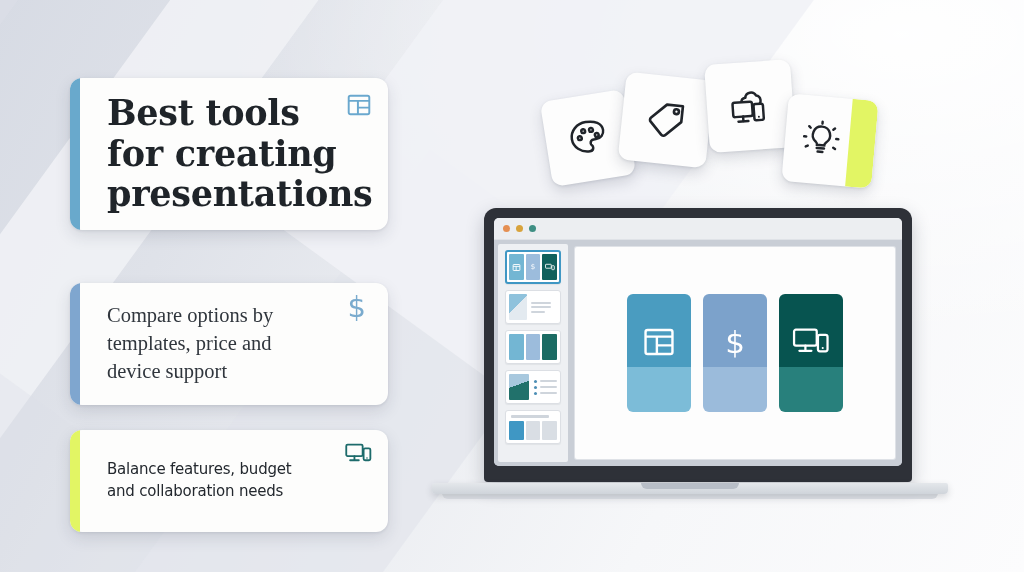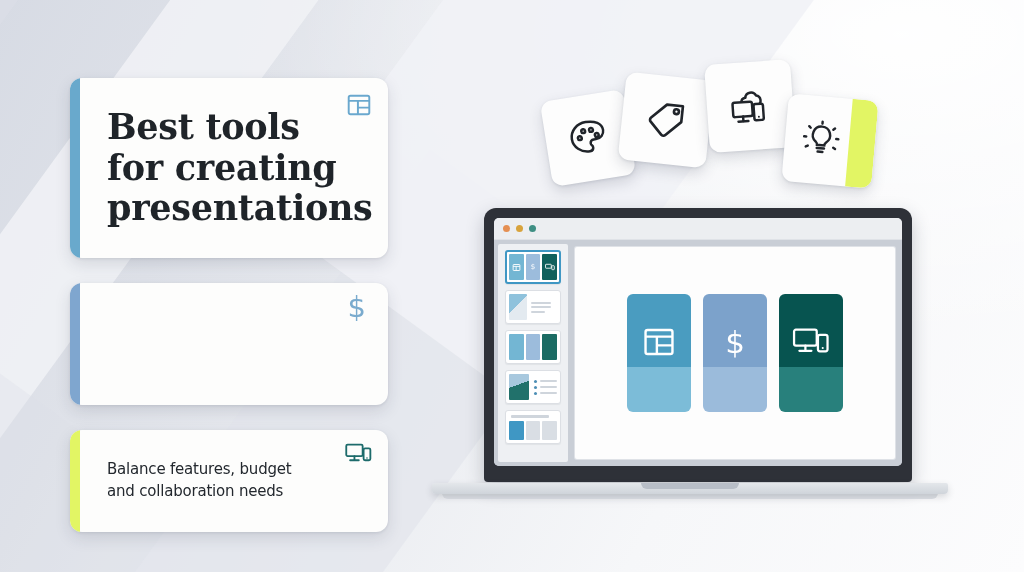--- a/index.html
+++ b/index.html
@@ -31,21 +31,21 @@
     position:absolute;
     background:#fdfdfc;
     border-radius:12px;
     box-shadow:0 6px 16px rgba(40,50,70,.13), 0 1px 3px rgba(40,50,70,.10);
     overflow:hidden;
     display:flex;
   }
   .card .bar{ width:10px; flex:0 0 10px; }
   .card .body{ flex:1; position:relative; display:flex; align-items:center; }
 
-  #card-title{ left:70px; top:78px; width:318px; height:180px; }
+  #card-title{ left:70px; top:78px; width:318px; height:152px; }
   #card-title .headline{
     font-family:"DejaVu Serif", serif;
     font-weight:700;
     font-size:35px;
     line-height:1.17;
     letter-spacing:-.3px;
     color:#1f2429;
     padding:0 0 0 27px;
     white-space:pre-line;
   }
@@ -196,20 +196,23 @@
           <line x1="11" y1="8.2" x2="11" y2="20.5"></line>
           <line x1="11" y1="14.4" x2="21.5" y2="14.4"></line>
         </svg>
       </span>
     </div>
   </div>
 
   <div class="card" id="card-sub">
     <div class="bar" style="background:#7fa6cf"></div>
     <div class="body">
+      <div class="subtext">Compare options by
+templates, price and
+device support</div>
       <span class="card-icon" id="icon-dollar">$</span>
     </div>
   </div>
 
   <div class="card" id="card-note">
     <div class="bar" style="background:#e2f564"></div>
     <div class="body">
       <div class="notetext">Balance features, budget
 and collaboration needs</div>
       <span class="card-icon" id="icon-devices">

